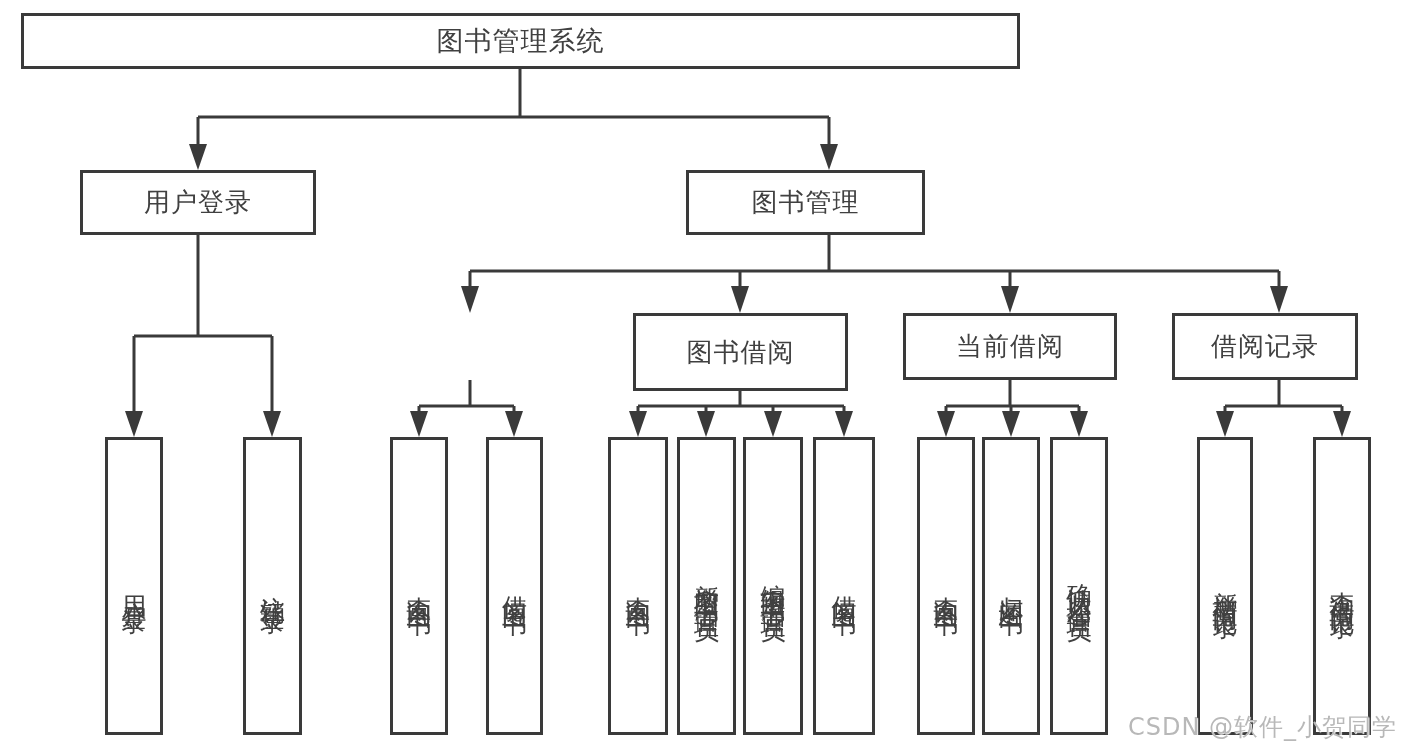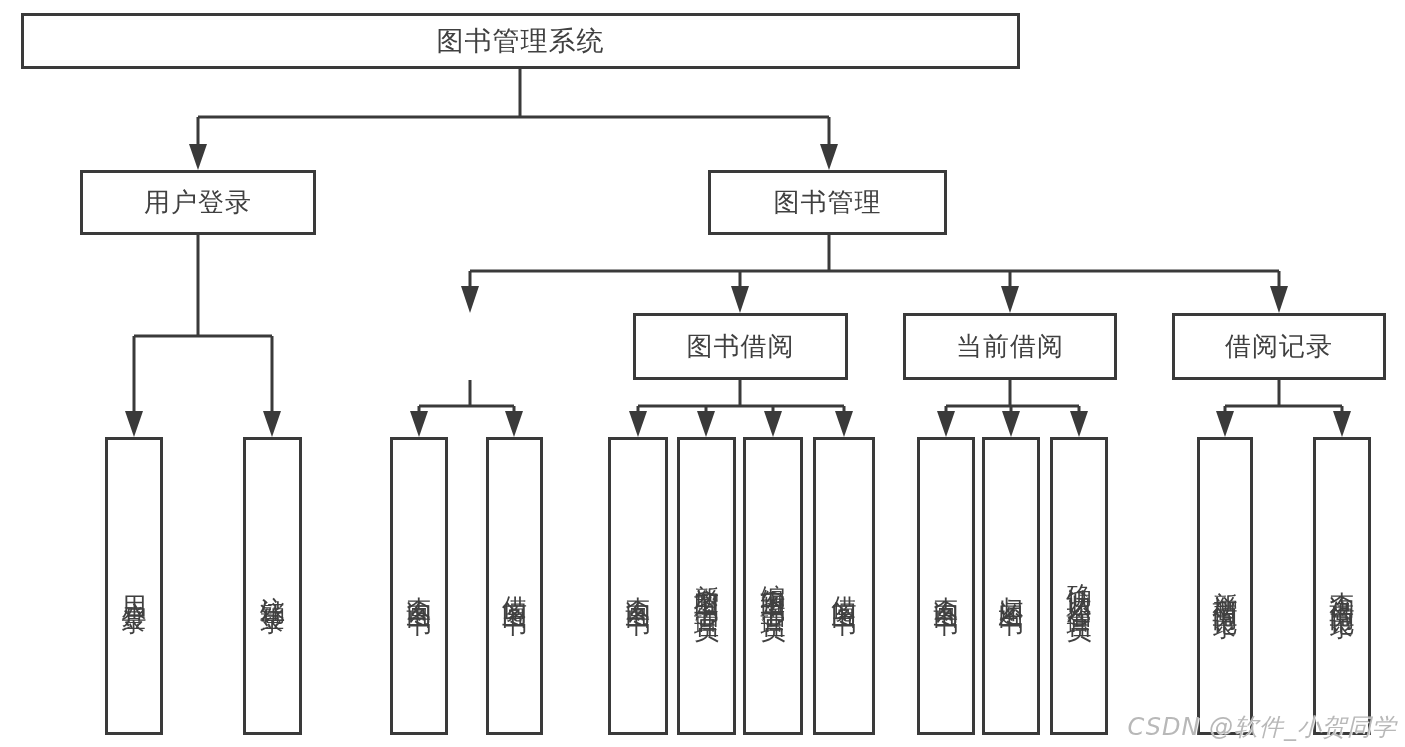--- a/index.html
+++ b/index.html
@@ -51,21 +51,20 @@
   .watermark {
     position: absolute;
     right: 8px;
     bottom: 4px;
     color: #b8b8b8;
     font-size: 24px;
     letter-spacing: 1px;
     z-index: 5;
     text-shadow: 1px 1px 1px #ffffff;
     white-space: nowrap;
-    font-style: italic;
   }
 </style>
 </head>
 <body>
 
 <div class="canvas">
 
   <svg class="connectors" viewBox="0 0 1405 747" xmlns="http://www.w3.org/2000/svg">
     <g stroke="#3a3a3a" stroke-width="3" fill="none">
 
@@ -102,25 +101,25 @@
       <polygon points="1002,411 1020,411 1011,437"></polygon>
       <polygon points="1070,411 1088,411 1079,437"></polygon>
       <polygon points="1216,411 1234,411 1225,437"></polygon>
       <polygon points="1333,411 1351,411 1342,437"></polygon>
     </g>
   </svg>
 
   <div class="node root" style="left:21px; top:13px; width:999px; height:56px;">图书管理系统</div>
 
   <div class="node" style="left:80px; top:170px; width:236px; height:65px;">用户登录</div>
-  <div class="node" style="left:708px; top:170px; width:239px; height:65px;">图书管理</div>
+  <div class="node" style="left:686px; top:170px; width:239px; height:65px;">图书管理</div>
 
-  <div class="node" style="left:633px; top:313px; width:215px; height:67px;">图书借阅</div>
+  <div class="node" style="left:633px; top:313px; width:215px; height:78px;">图书借阅</div>
   <div class="node" style="left:903px; top:313px; width:214px; height:67px;font-family:Liberation Mono, monospace;">当前借阅</div>
-  <div class="node" style="left:1172px; top:313px; width:214px; height:67px;">借阅记录</div>
+  <div class="node" style="left:1172px; top:313px; width:186px; height:67px;">借阅记录</div>
 
   <div class="leaf" style="left:105px; top:437px; width:58px; height:298px;">
     <span>用户登录</span>
   </div>
   <div class="leaf" style="left:243px; top:437px; width:59px; height:298px;">
     <span>注销登录</span>
   </div>
   <div class="leaf" style="left:390px; top:437px; width:58px; height:298px;">
     <span>查询图书</span>
   </div>

